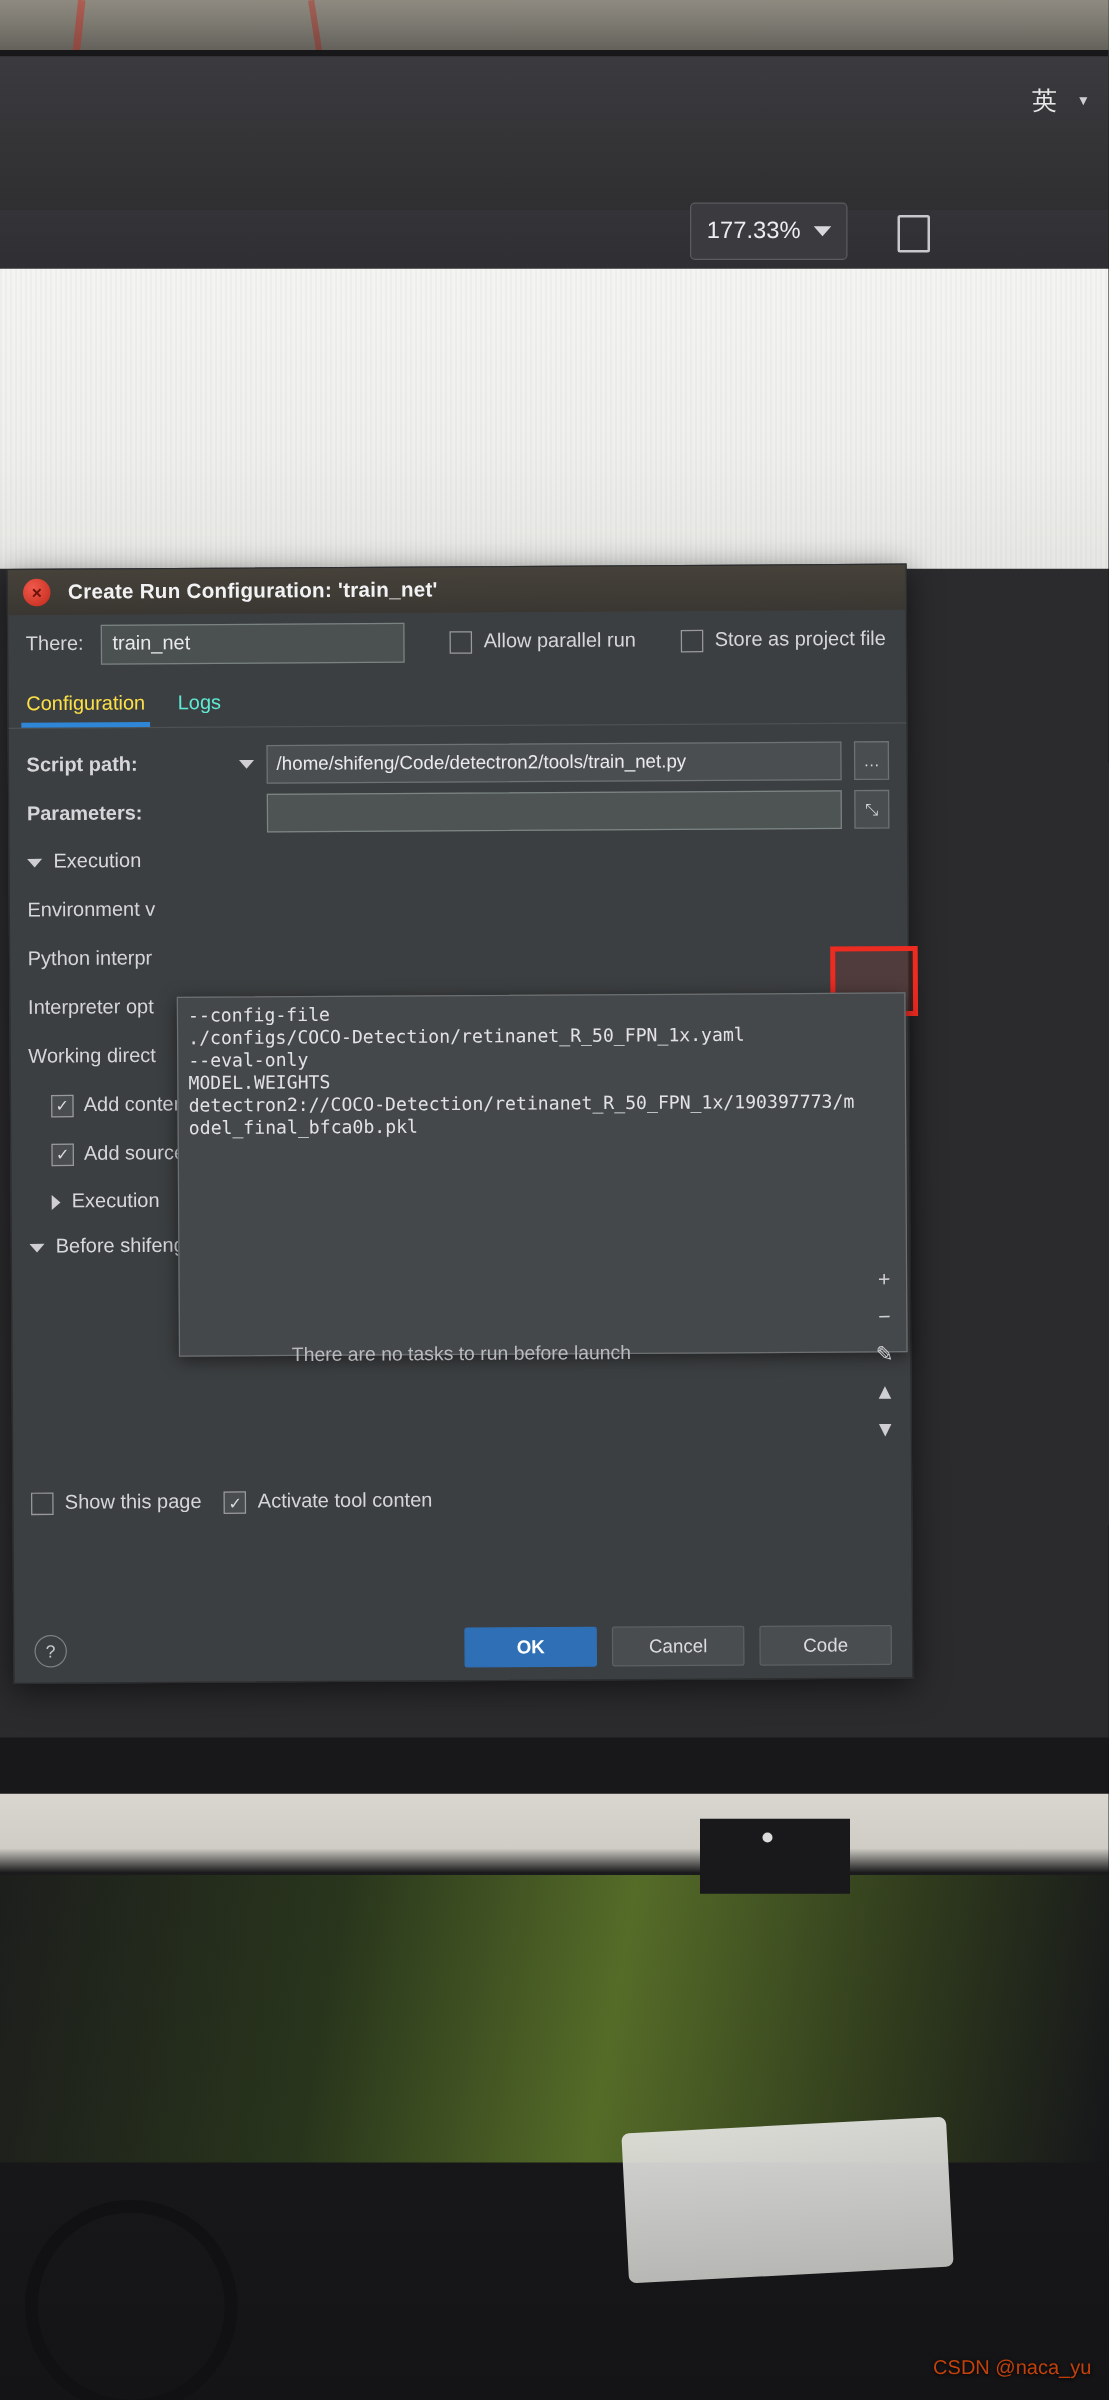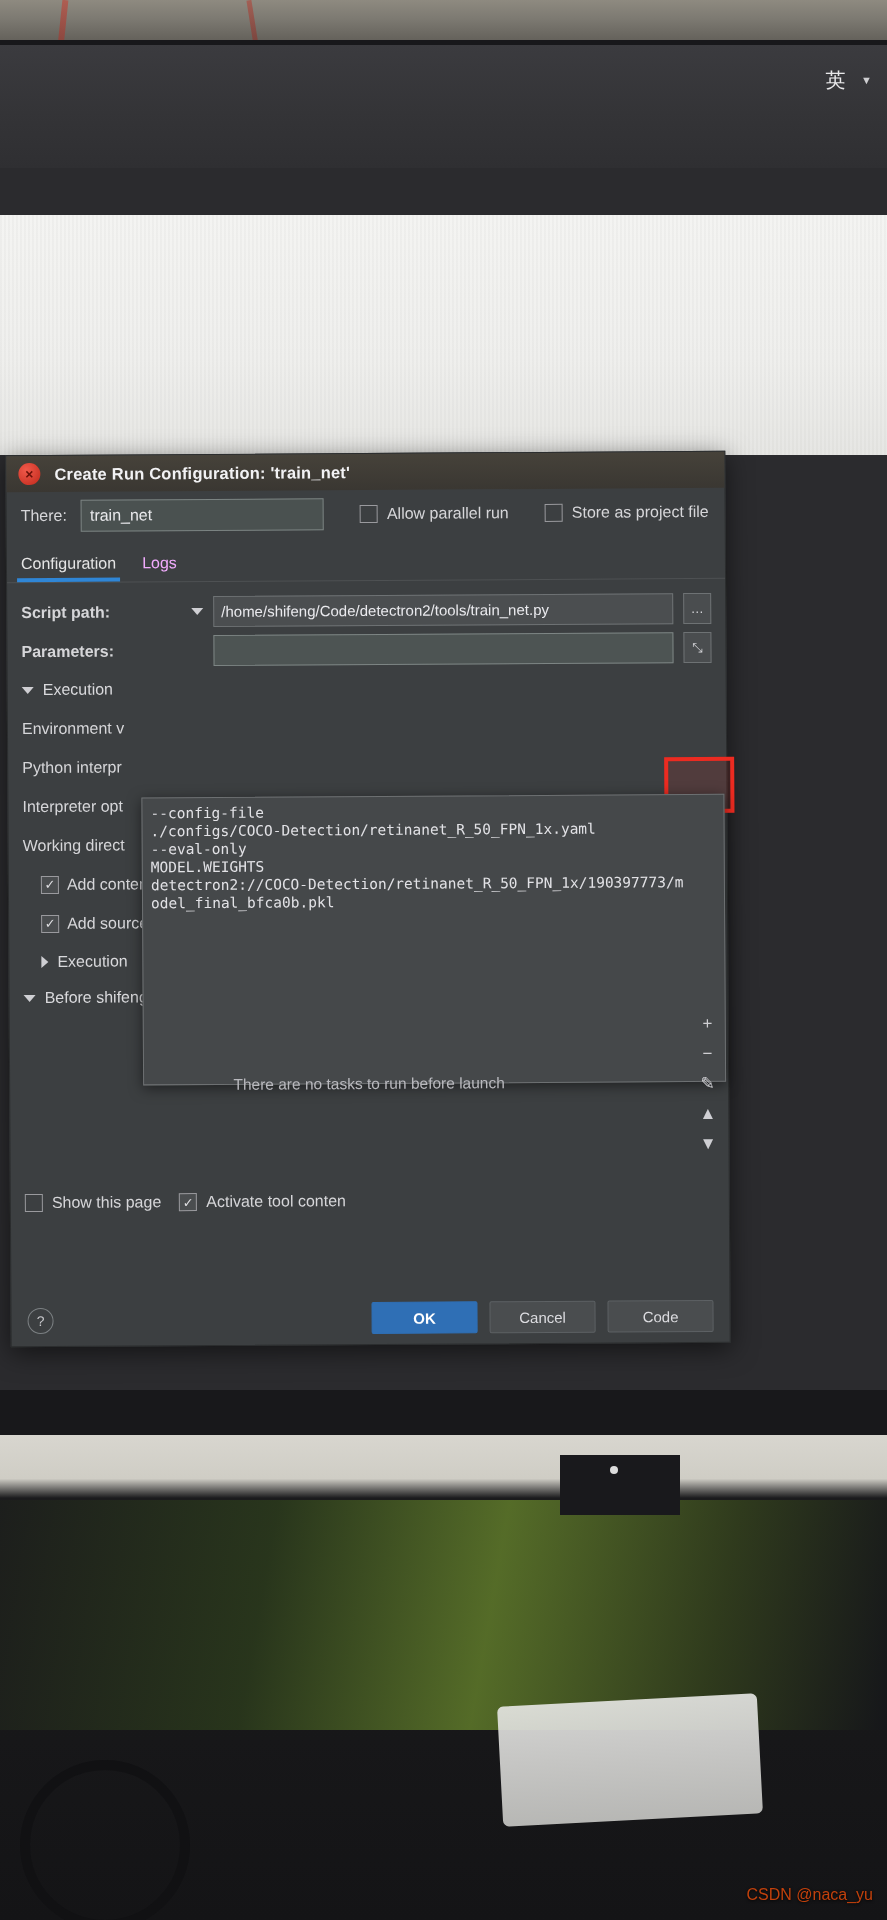--- a/index.html
+++ b/index.html
@@ -58,22 +58,22 @@
   .name-row{display:flex;align-items:center;height:48px;padding:0 14px;gap:14px;}
   .lbl{color:#d6d6d9;font-size:16px;white-space:nowrap;}
   .name-input{width:225px;height:30px;background:#4a5150;border:1px solid #7b8382;
     color:#e9e9ec;font-size:16px;display:flex;align-items:center;padding:0 8px;}
   .cbrow{display:flex;align-items:center;gap:9px;margin-left:22px;}
   .cb{width:16px;height:16px;border:1px solid #9a9a9e;background:#3c3f41;
     display:inline-flex;align-items:center;justify-content:center;color:#dcdcdf;font-size:13px;line-height:1;}
   .cb.on{background:#4a4d4f;}
 
   .tabs{display:flex;gap:26px;padding:0 14px;height:42px;align-items:flex-end;}
-  .tab{color:#f0abfc;font-size:16px;padding-bottom:9px;position:relative;}
-  .tab.active{color:#e5e5e5;}
+  .tab{color:#5eead4;font-size:16px;padding-bottom:9px;position:relative;}
+  .tab.active{color:#fde047;}
   .tab.active:after{content:"";position:absolute;left:-4px;right:-4px;bottom:0;height:4px;background:#2f86d6;}
   .tabs-sep{height:1px;background:#4e5153;margin:0 0 0 0;}
 
   .form{position:relative;padding:10px 14px 0 14px;}
   .frow{display:flex;align-items:center;height:39px;gap:10px;}
   .frow .lbl{width:160px;font-weight:bold;}
   .tri-down{width:0;height:0;border-left:6px solid transparent;border-right:6px solid transparent;
     border-top:7px solid #cfcfd3;}
   .tri-right{width:0;height:0;border-top:6px solid transparent;border-bottom:6px solid transparent;
     border-left:7px solid #cfcfd3;}
@@ -144,20 +144,27 @@
 <div class="bezel"></div>
 <div class="screen">
 
   <div class="app-topbar">
     <div class="ime-ind">
       <span>英</span>
       <span class="ime-caret">▼</span>
     </div>
   </div>
 
+  <div class="zoombar">
+    <div class="zoom-pill">
+      <span class="val">177.33%</span>
+      <span class="chev"></span>
+    </div>
+    <div class="page-icon"></div>
+  </div>
 
   <div class="doc-white"></div>
 
   <div class="dialog">
 
     <div class="titlebar">
       <div class="close-dot">
         <span>×</span>
       </div>
       <div class="title-text">Create Run Configuration: 'train_net'</div>

